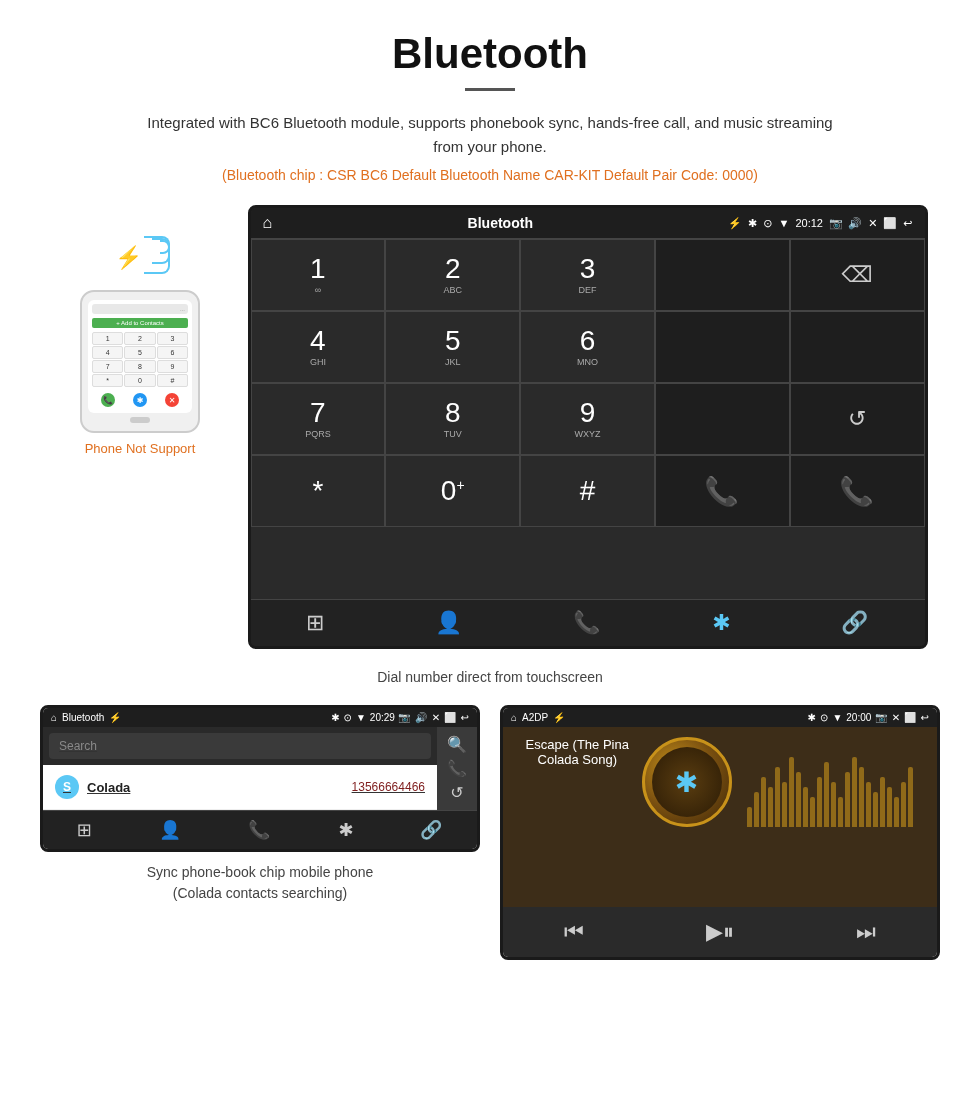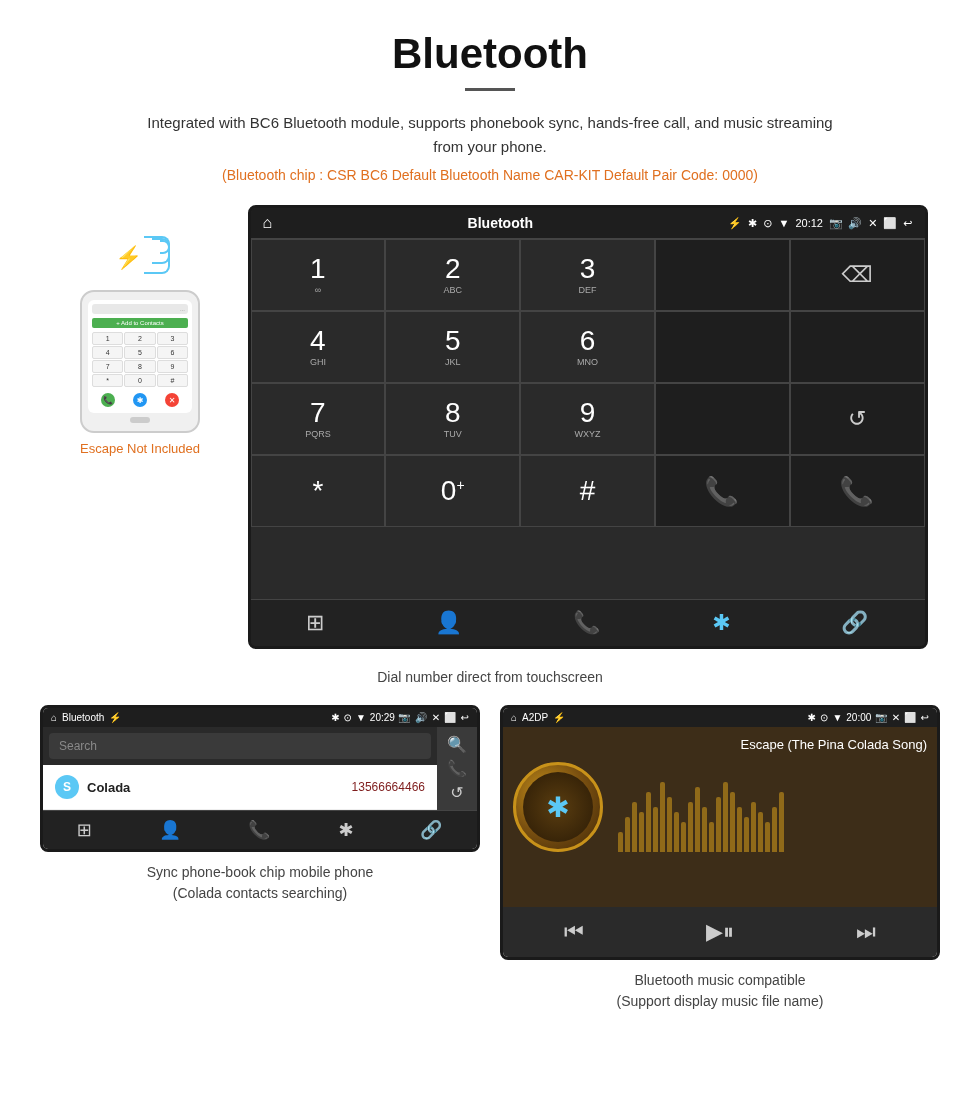--- a/index.html
+++ b/index.html
@@ -328,21 +328,21 @@
       font-size: 12px;
       font-weight: bold;
       margin-right: 8px;
     }
     .pb-contact-name { font-size: 13px; font-weight: bold; color: #222; }
     .pb-contact-number { font-size: 12px; color: #7f1d1d; margin-left: auto; }
     .pb-main {
       display: flex;
       background: #2a2a2a;
     }
-    .pb-content { flex: 1; }
+    .pb-content { flex: 1; text-decoration: underline; }
     .pb-icons { width: 40px; background: #3a3a3a; display: flex; flex-direction: column; align-items: center; justify-content: space-around; padding: 6px 0; }
     .pb-bottom-nav {
       background: #222;
       display: flex;
       justify-content: space-around;
       align-items: center;
       padding: 8px 0;
       border-top: 1px solid #444;
     }
 
@@ -356,22 +356,21 @@
       color: #fff;
       font-size: 10px;
     }
     .music-statusbar-left { display: flex; gap: 5px; align-items: center; }
     .music-statusbar-right { display: flex; gap: 4px; align-items: center; }
     .music-main {
       background: #3d2d18;
       min-height: 180px;
       position: relative;
       display: flex;
-      flex-direction: column;
-      align-items: flex-end;
+      align-items: flex-start;
       padding: 10px;
     }
     .music-song-title {
       color: #fff;
       font-size: 13px;
       margin-bottom: 10px;
       text-align: center;
     }
     .music-art-area {
       display: flex;
@@ -478,21 +477,21 @@
           <div class="phone-key">#</div>
         </div>
         <div class="phone-bottom-bar">
           <div class="phone-bottom-btn btn-green">📞</div>
           <div class="phone-bottom-btn btn-blue">✱</div>
           <div class="phone-bottom-btn btn-red">✕</div>
         </div>
       </div>
       <div class="phone-home-btn"></div>
     </div>
-    <div class="phone-not-included">Escape Not Included</div>
+    <div class="phone-not-included">Phone Not Support</div>
   </div>
 
   <div class="car-unit">
 
     <div class="car-unit-statusbar">
       <div class="statusbar-left">
         <span class="home-icon">⌂</span>
       </div>
       <div class="statusbar-center">Bluetooth</div>
       <div class="statusbar-right">
@@ -702,19 +701,15 @@
             </div>
         </div>
       </div>
 
       <div class="music-controls">
         <span class="music-ctrl-btn">⏮</span>
         <span class="music-ctrl-btn">▶⏸</span>
         <span class="music-ctrl-btn">⏭</span>
       </div>
     </div>
-    <div class="panel-caption">
-      <span>Bluetooth music compatible</span><br>
-      <span>(Support display music file name)</span>
-    </div>
   </div>
 
 </div>
 
 </body></html>

